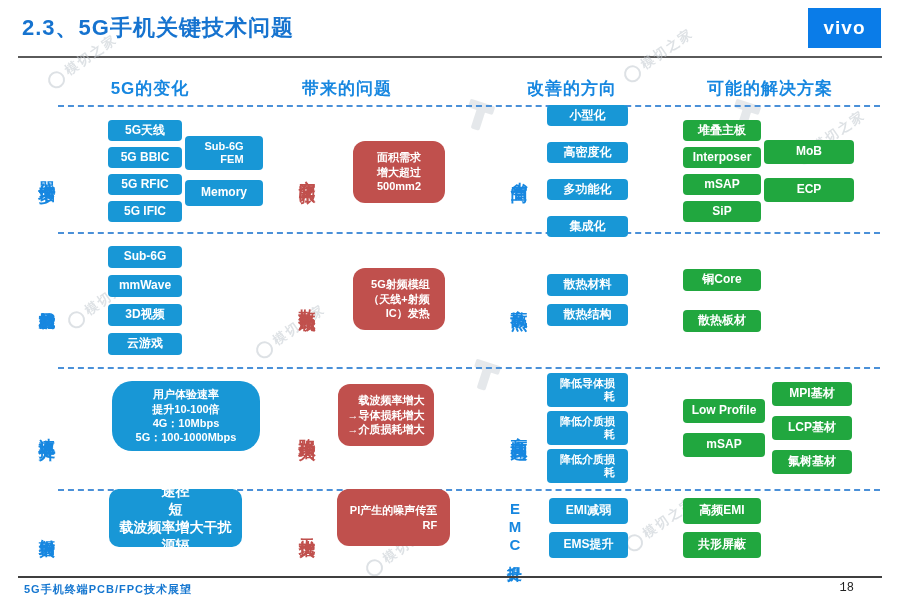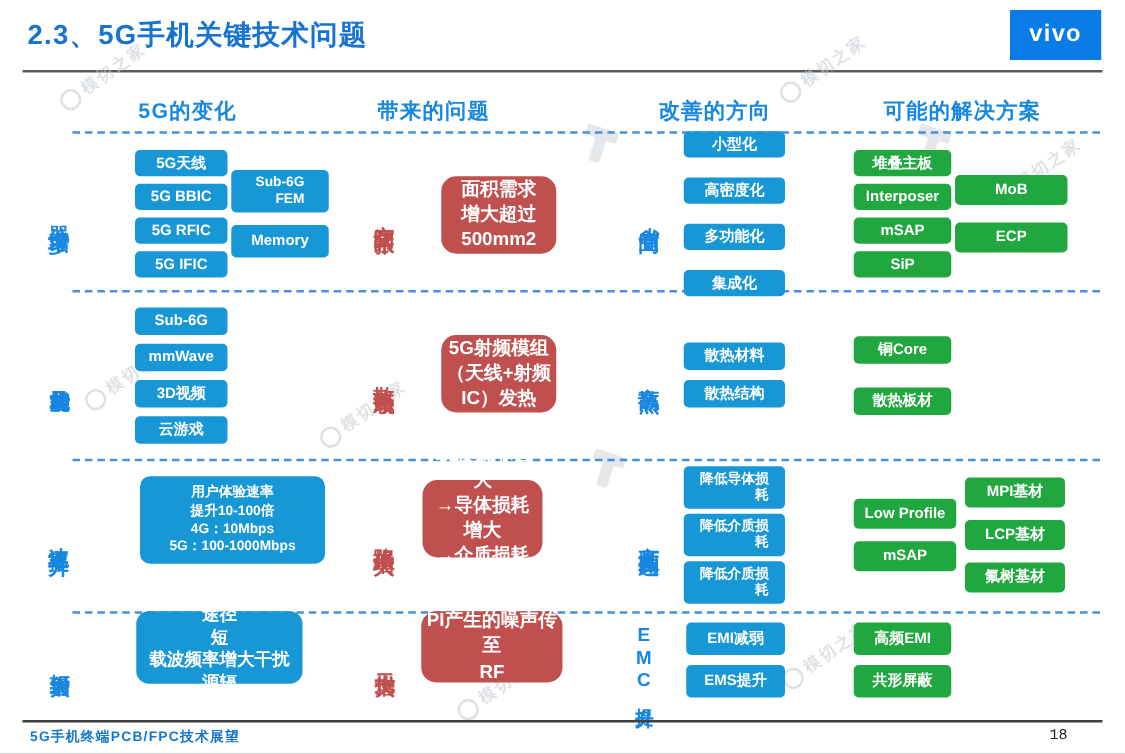--- a/index.html
+++ b/index.html
@@ -19,22 +19,22 @@
   .b,.g{color:#fff;font-size:12px;font-weight:bold;display:flex;align-items:center;justify-content:center;text-align:right;border-radius:4px;white-space:pre-line;line-height:1.15;padding:2px 3px;}
   .b{background:#1897D6;}
   .g{background:#21A73F;}
   .h21{height:21px;flex:0 0 21px;}
   .h22{height:22px;flex:0 0 22px;}
   .h24{height:24px;flex:0 0 24px;}
   .h26{height:26px;flex:0 0 26px;}
   .h34{height:34px;flex:0 0 34px;font-size:11px;}
   .h38{height:38px;flex:0 0 38px;}
   .h40{height:40px;flex:0 0 40px;}
-  .rbox{position:absolute;background:#C0504D;color:#fff;border-radius:12px;display:flex;align-items:center;justify-content:center;text-align:center;font-size:15px;font-weight:bold;white-space:pre-line;line-height:1.35;padding:4px;}
-  .bbox{position:absolute;background:#1897D6;color:#fff;border-radius:8px;display:flex;align-items:center;justify-content:center;text-align:center;font-size:11px;font-weight:bold;white-space:pre-line;line-height:1.3;padding:4px;}
+  .rbox{position:absolute;background:#C0504D;color:#fff;border-radius:12px;display:flex;align-items:center;justify-content:center;text-align:right;font-size:11px;font-weight:bold;white-space:pre-line;line-height:1.35;padding:4px;}
+  .bbox{position:absolute;background:#1897D6;color:#fff;border-radius:20px;display:flex;align-items:center;justify-content:center;text-align:center;font-size:11px;font-weight:bold;white-space:pre-line;line-height:1.3;padding:4px;}
   .footer-left{position:absolute;left:24px;top:582px;font-size:11px;font-weight:bold;color:#1677D0;letter-spacing:1px;}
   .pagenum{position:absolute;right:46px;top:581px;font-size:12px;color:#222;font-family:"Liberation Mono",monospace;}
   .wm{position:absolute;display:flex;align-items:center;gap:4px;color:#c3cad0;opacity:.55;transform:rotate(-35deg);font-size:13px;font-weight:bold;letter-spacing:2px;pointer-events:none;}
   .wm-ring{width:17px;height:17px;border:2px solid #c3cad0;border-radius:50%;display:inline-block;}
   .pin{position:absolute;width:34px;height:34px;opacity:.6;transform:rotate(18deg);pointer-events:none;}
   .pin::before{content:"";position:absolute;left:4px;top:4px;width:26px;height:9px;background:#d5dade;border-radius:2px;}
   .pin::after{content:"";position:absolute;left:13px;top:10px;width:9px;height:22px;background:#d5dade;border-radius:2px;}
 </style>
 </head>
 <body>

